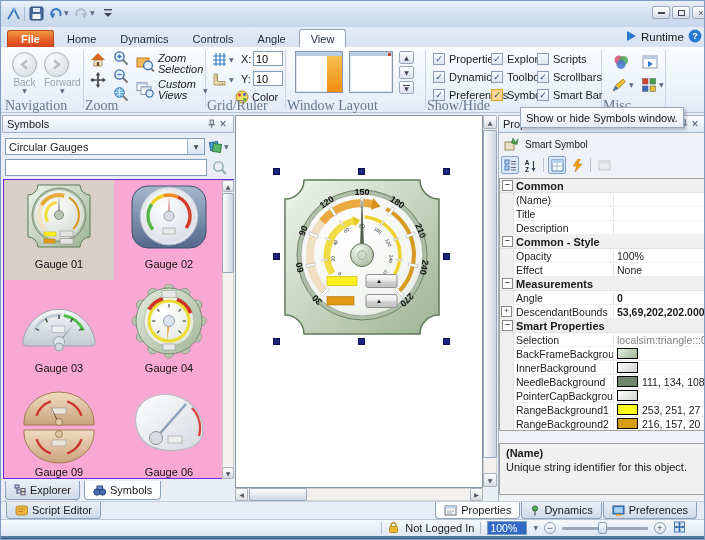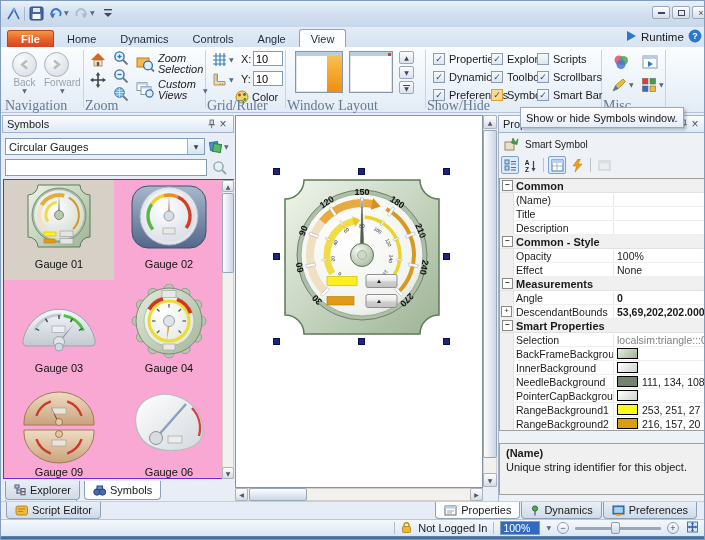--- a/index.html
+++ b/index.html
@@ -86,21 +86,21 @@
   .pg-exp{width:9px;height:9px;border:1px solid #888;background:#fff;font-size:8px;line-height:7px;text-align:center;
           margin:0 3px 0 2px;color:#333;flex:none;}
   .pg-row{display:flex;align-items:center;height:13px;border-bottom:1px solid #efefef;background:#fff;}
   .pg-gutter{width:13px;height:100%;background:#f0f0f0;border-right:1px solid #e0e0e0;flex:none;position:relative;}
   .pg-name{width:97px;padding-left:2px;white-space:nowrap;overflow:hidden;border-right:1px solid #e8e8e8;flex:none;font-size:10.5px;}
   .pg-val{flex:1;padding-left:3px;white-space:nowrap;overflow:hidden;font-size:10.5px;display:flex;align-items:center;gap:4px;}
   .pg-swatch{width:19px;height:9px;border:1px solid #000;flex:none;}
   #desc-box{position:absolute;background:#f0f0f0;border:1px solid #a0a0a0;box-sizing:border-box;padding:3px 6px;}
   
   #statusbar{left:0;top:518px;width:705px;height:17px;background:linear-gradient(#f4f8fc,#dde7f3);
-             border-top:1px solid #b8c6d8;box-sizing:border-box;display:flex;align-items:center;justify-content:flex-end;gap:6px;padding:0 6px;}
+             border-top:1px solid #b8c6d8;box-sizing:border-box;display:flex;align-items:center;justify-content:flex-end;gap:6px;padding:0 19px;}
   .st-sep{width:1px;height:12px;background:#b0bcc8;}
   #zoom-combo{width:40px;height:14px;border:1px solid #7f9db9;background:#fff;display:flex;align-items:center;box-sizing:border-box;}
   #zoom-combo .zval{flex:1;background:#316ac5;color:#fff;padding:0 2px;font-size:10.5px;}
   .zbtn{width:12px;height:12px;border-radius:50%;border:1px solid #8aa0b8;background:linear-gradient(#fdfdfe,#dbe4f0);
         display:flex;align-items:center;justify-content:center;font-size:9px;color:#445;box-sizing:border-box;line-height:9px;}
   #bottomstrip{left:0;top:535px;width:705px;height:5px;background:linear-gradient(#5d88b5,#20486f);}
   svg text{font-family:"Liberation Sans",sans-serif;}
 </style>
 </head>
 <body>

